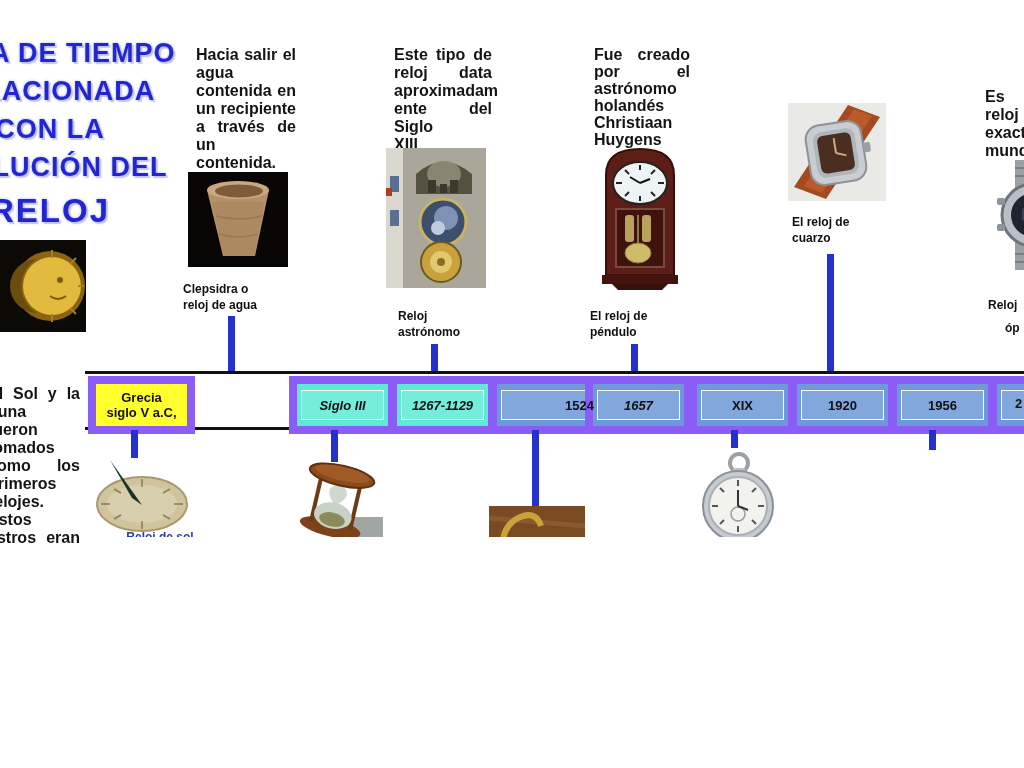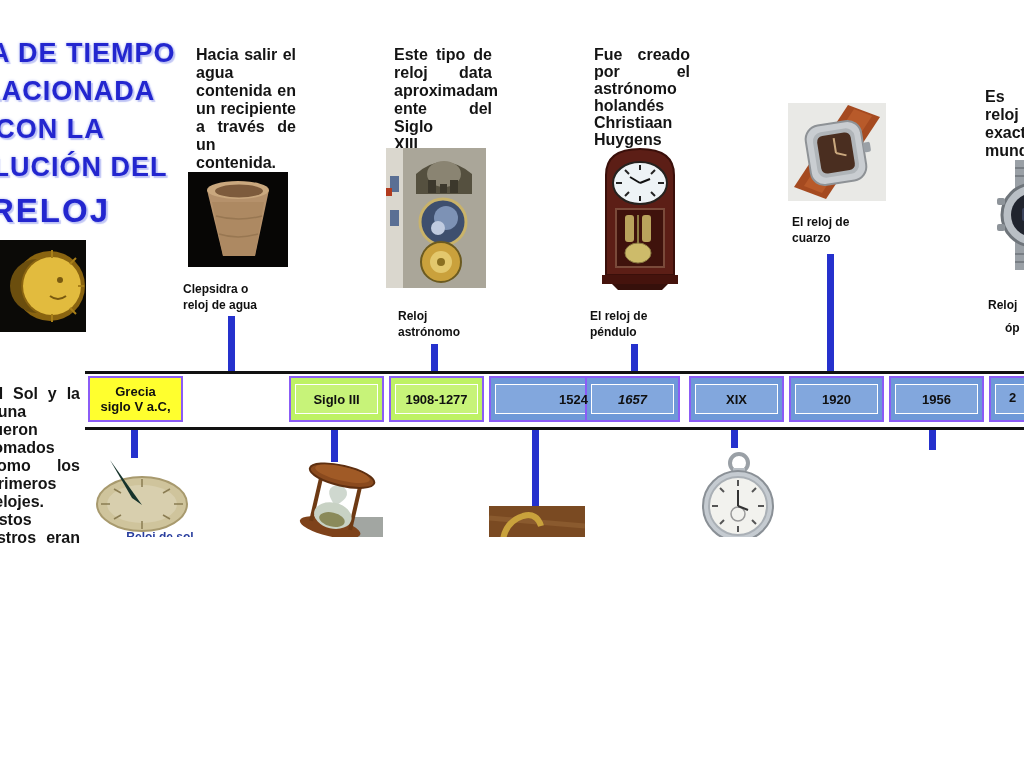--- a/index.html
+++ b/index.html
@@ -16,25 +16,25 @@
   .note .ln:last-child{text-align-last:left;}
   .note.cont .ln:last-child{text-align-last:justify;}
   .caption{position:absolute;color:#101010;font-weight:bold;font-size:12px;line-height:16px;
     text-align:left;}
   .caption.leftal{text-align:left;}
   
   .conn{position:absolute;width:7px;background:#2531cd;}
   
   #timeline{position:absolute;left:85px;top:371px;width:939px;height:59px;}
   .rail{position:absolute;left:0;width:939px;height:3px;background:#111;}
-  .tl-box{position:absolute;top:5px;width:91px;height:42px;border:2px solid #8b5cf6;
+  .tl-box{position:absolute;top:5px;width:91px;height:42px;border:8px solid #8b5cf6;
     display:flex;align-items:center;justify-content:center;flex-direction:column;
     font-weight:bold;font-size:13px;color:#101010;line-height:15px;text-align:center;}
   .tl-box.yellow{background:#ffff2e;}
-  .tl-box.green{background:#bef264;}
+  .tl-box.green{background:#5eead4;font-style:italic;}
   .tl-box.blue{background:#6e99d8;}
   .tl-box.green::before,.tl-box.blue::before{content:"";position:absolute;left:4px;right:4px;
     top:6px;bottom:6px;border:1px solid #fff;background:rgba(255,255,255,0.14);}
   .tl-box .lbl{position:relative;z-index:2;}
   .tl-box.clip{justify-content:flex-start;align-items:flex-start;}
   .tl-box.clip .lbl{padding:12px 0 0 18px;}
   
   .img{position:absolute;}
   
   #banner{position:absolute;left:0;top:537px;width:1024px;height:231px;background:#1b6d90;}
@@ -240,21 +240,21 @@
     <div class="tl-box yellow" style="left:3px;">
       <div class="lbl">
           <div>Grecia</div>
           <div>siglo V a.C,</div>
         </div>
       </div>
     <div class="tl-box green" style="left:204px;">
       <div class="lbl">Siglo III</div>
       </div>
     <div class="tl-box green" style="left:304px;">
-      <div class="lbl">1908-1277</div>
+      <div class="lbl">1267-1129</div>
       </div>
     <div class="tl-box blue" style="left:404px;padding-left:37px;">
       <div class="lbl">1524</div>
       </div>
     <div class="tl-box blue" style="left:500px;font-style:italic;">
       <div class="lbl">1657</div>
       </div>
     <div class="tl-box blue" style="left:604px;">
       <div class="lbl">XIX</div>
       </div>

